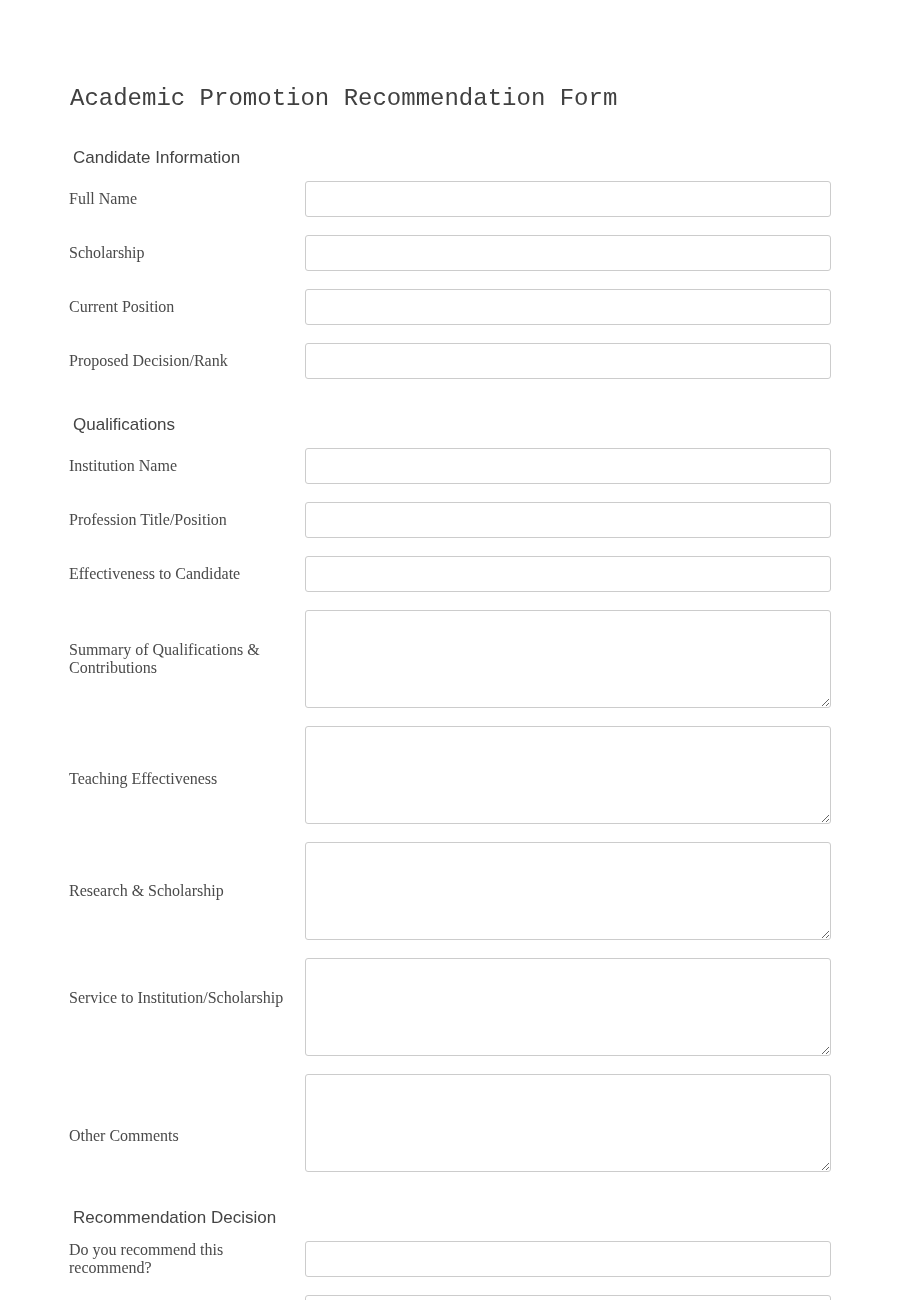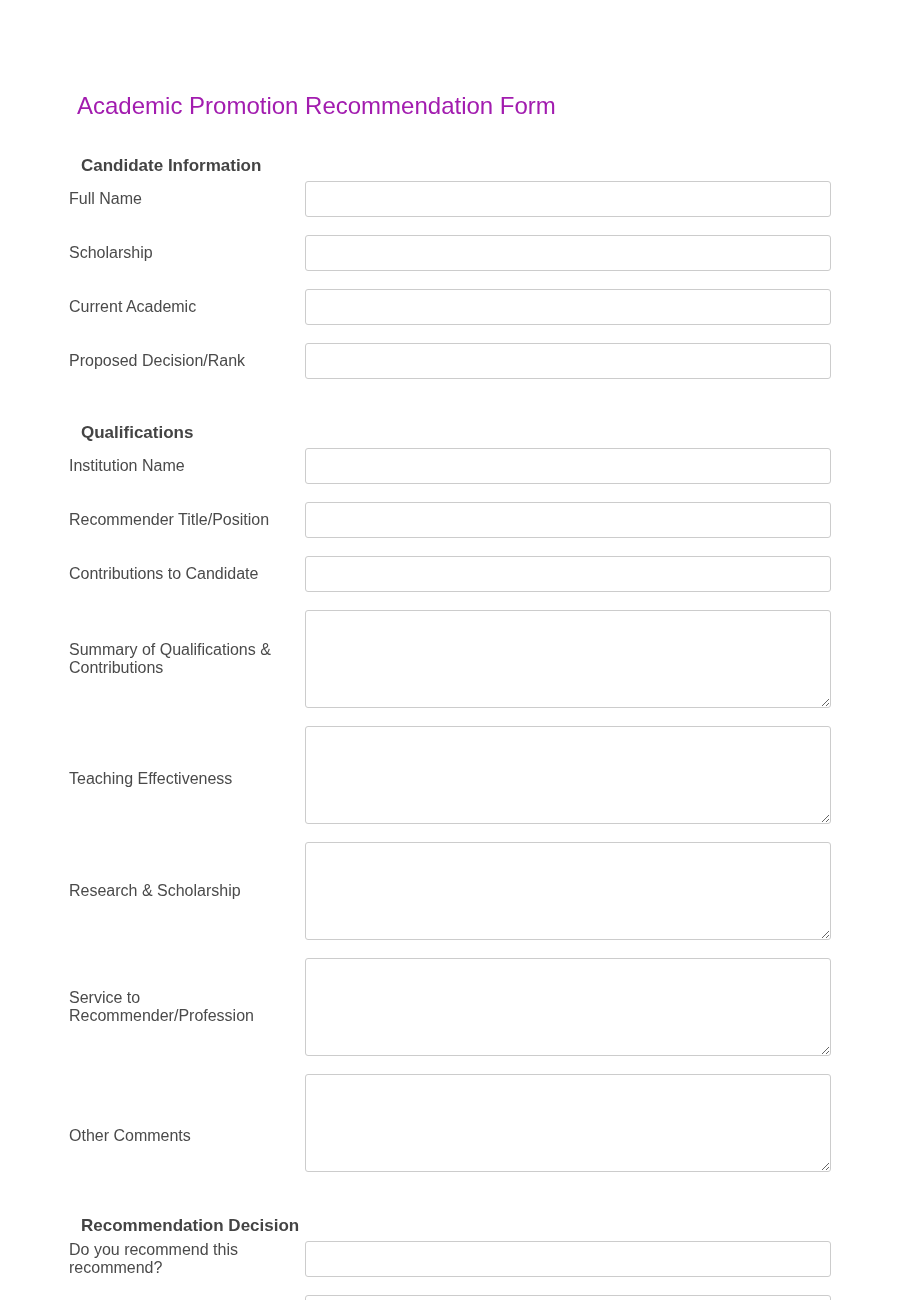--- a/index.html
+++ b/index.html
@@ -3,32 +3,33 @@
 <meta charset="utf-8">
 <style>
   html, body { margin: 0; padding: 0; background: #ffffff; }
   body {
     width: 900px; height: 1300px; overflow: hidden;
     font-family: "Liberation Sans", sans-serif;
     color: #444444;
   }
   .title {
     position: absolute; left: 69px; top: 84px;
-    font-size: 24px; font-weight: normal; color: #a21caf; margin: 8px;
+    font-size: 24px; font-weight: normal; color: #404040; margin: 1px;
     white-space: nowrap;
+    font-family: Liberation Mono, monospace;
   }
   .section {
     position: absolute; left: 69px;
-    font-size: 17px; font-weight: bold; color: #444444; margin: 12px;
+    font-size: 17px; font-weight: normal; color: #444444; margin: 4px;
     white-space: nowrap;
   }
   .row { position: absolute; left: 69px; width: 762px; }
   .label {
     position: absolute; left: 0; width: 215px;
-    font-size: 16px; line-height: 18px; color: #4a4a4a;
+    font-size: 16px; line-height: 18px; color: #4a4a4a; font-family: Liberation Serif, serif;
   }
   .field {
     position: absolute; left: 236px; width: 526px;
     box-sizing: border-box; border: 1px solid #cccccc; border-radius: 3px;
     background: #ffffff; margin: 0; padding: 6px 10px;
     font-family: "Liberation Sans", sans-serif; font-size: 15px; color: #333;
   }
   input.field { height: 36px; top: 0; }
   textarea.field { height: 98px; top: 0; resize: vertical; }
 </style>
@@ -41,56 +42,56 @@
 
 <div class="row" style="top:181px">
   <label class="label" style="top:9px">Full Name</label>
   <input class="field" type="text" value="" style="">
 </div>
 <div class="row" style="top:235px">
   <label class="label" style="top:9px">Scholarship</label>
   <input class="field" type="text" value="" style="">
 </div>
 <div class="row" style="top:289px">
-  <label class="label" style="top:9px">Current Academic</label>
+  <label class="label" style="top:9px">Current Position</label>
   <input class="field" type="text" value="" style="">
 </div>
 <div class="row" style="top:343px">
   <label class="label" style="top:9px">Proposed Decision/Rank</label>
   <input class="field" type="text" value="" style="">
 </div>
 
 <h2 class="section" style="top:411px">Qualifications</h2>
 
 <div class="row" style="top:448px">
   <label class="label" style="top:9px">Institution Name</label>
   <input class="field" type="text" value="" style="">
 </div>
 <div class="row" style="top:502px">
-  <label class="label" style="top:9px">Recommender Title/Position</label>
+  <label class="label" style="top:9px">Profession Title/Position</label>
   <input class="field" type="text" value="" style="">
 </div>
 <div class="row" style="top:556px">
-  <label class="label" style="top:9px">Contributions to Candidate</label>
+  <label class="label" style="top:9px">Effectiveness to Candidate</label>
   <input class="field" type="text" value="" style="">
 </div>
 <div class="row" style="top:610px">
   <label class="label" style="top:31px">Summary of Qualifications &amp; Contributions</label>
   <textarea class="field" style=""></textarea>
 </div>
 <div class="row" style="top:726px">
   <label class="label" style="top:44px">Teaching Effectiveness</label>
   <textarea class="field" style=""></textarea>
 </div>
 <div class="row" style="top:842px">
   <label class="label" style="top:40px">Research &amp; Scholarship</label>
   <textarea class="field" style=""></textarea>
 </div>
 <div class="row" style="top:958px">
-  <label class="label" style="top:31px">Service to Recommender/Profession</label>
+  <label class="label" style="top:31px">Service to Institution/Scholarship</label>
   <textarea class="field" style=""></textarea>
 </div>
 <div class="row" style="top:1074px">
   <label class="label" style="top:53px">Other Comments</label>
   <textarea class="field" style=""></textarea>
 </div>
 
 <h2 class="section" style="top:1204px">Recommendation Decision</h2>
 
 <div class="row" style="top:1241px">

